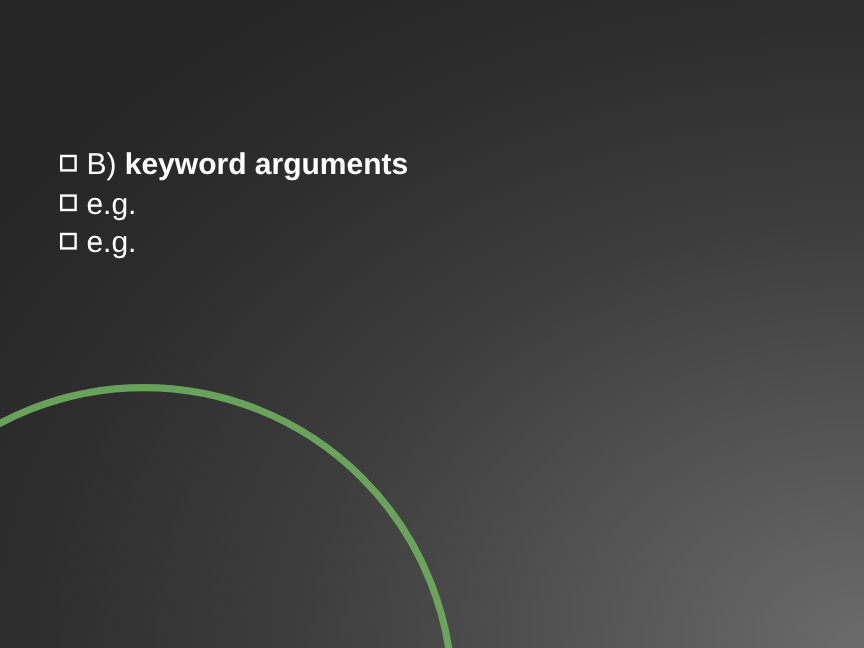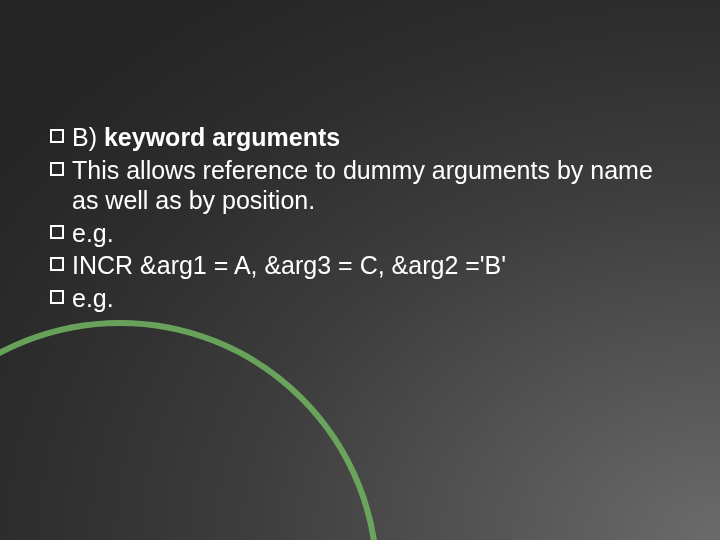--- a/index.html
+++ b/index.html
@@ -74,34 +74,26 @@
   <div class="content">
 
     <div class="bullet-row">
       <span class="bullet-box"></span>
       <span class="bullet-text">
         <span>B)</span>
         <span class="bold">keyword arguments</span>
       </span>
     </div>
 
-    <div class="bullet-row">
-      <span class="bullet-box"></span>
-      <span class="bullet-text">This allows reference to dummy arguments by name as well as by position.</span>
-    </div>
 
     <div class="bullet-row">
       <span class="bullet-box"></span>
       <span class="bullet-text">e.g.</span>
     </div>
 
-    <div class="bullet-row">
-      <span class="bullet-box"></span>
-      <span class="bullet-text">INCR &amp;arg1 = A, &amp;arg3 = C, &amp;arg2 ='B'</span>
-    </div>
 
     <div class="bullet-row">
       <span class="bullet-box"></span>
       <span class="bullet-text">e.g.</span>
     </div>
 
 
   </div>
 </div>
 

